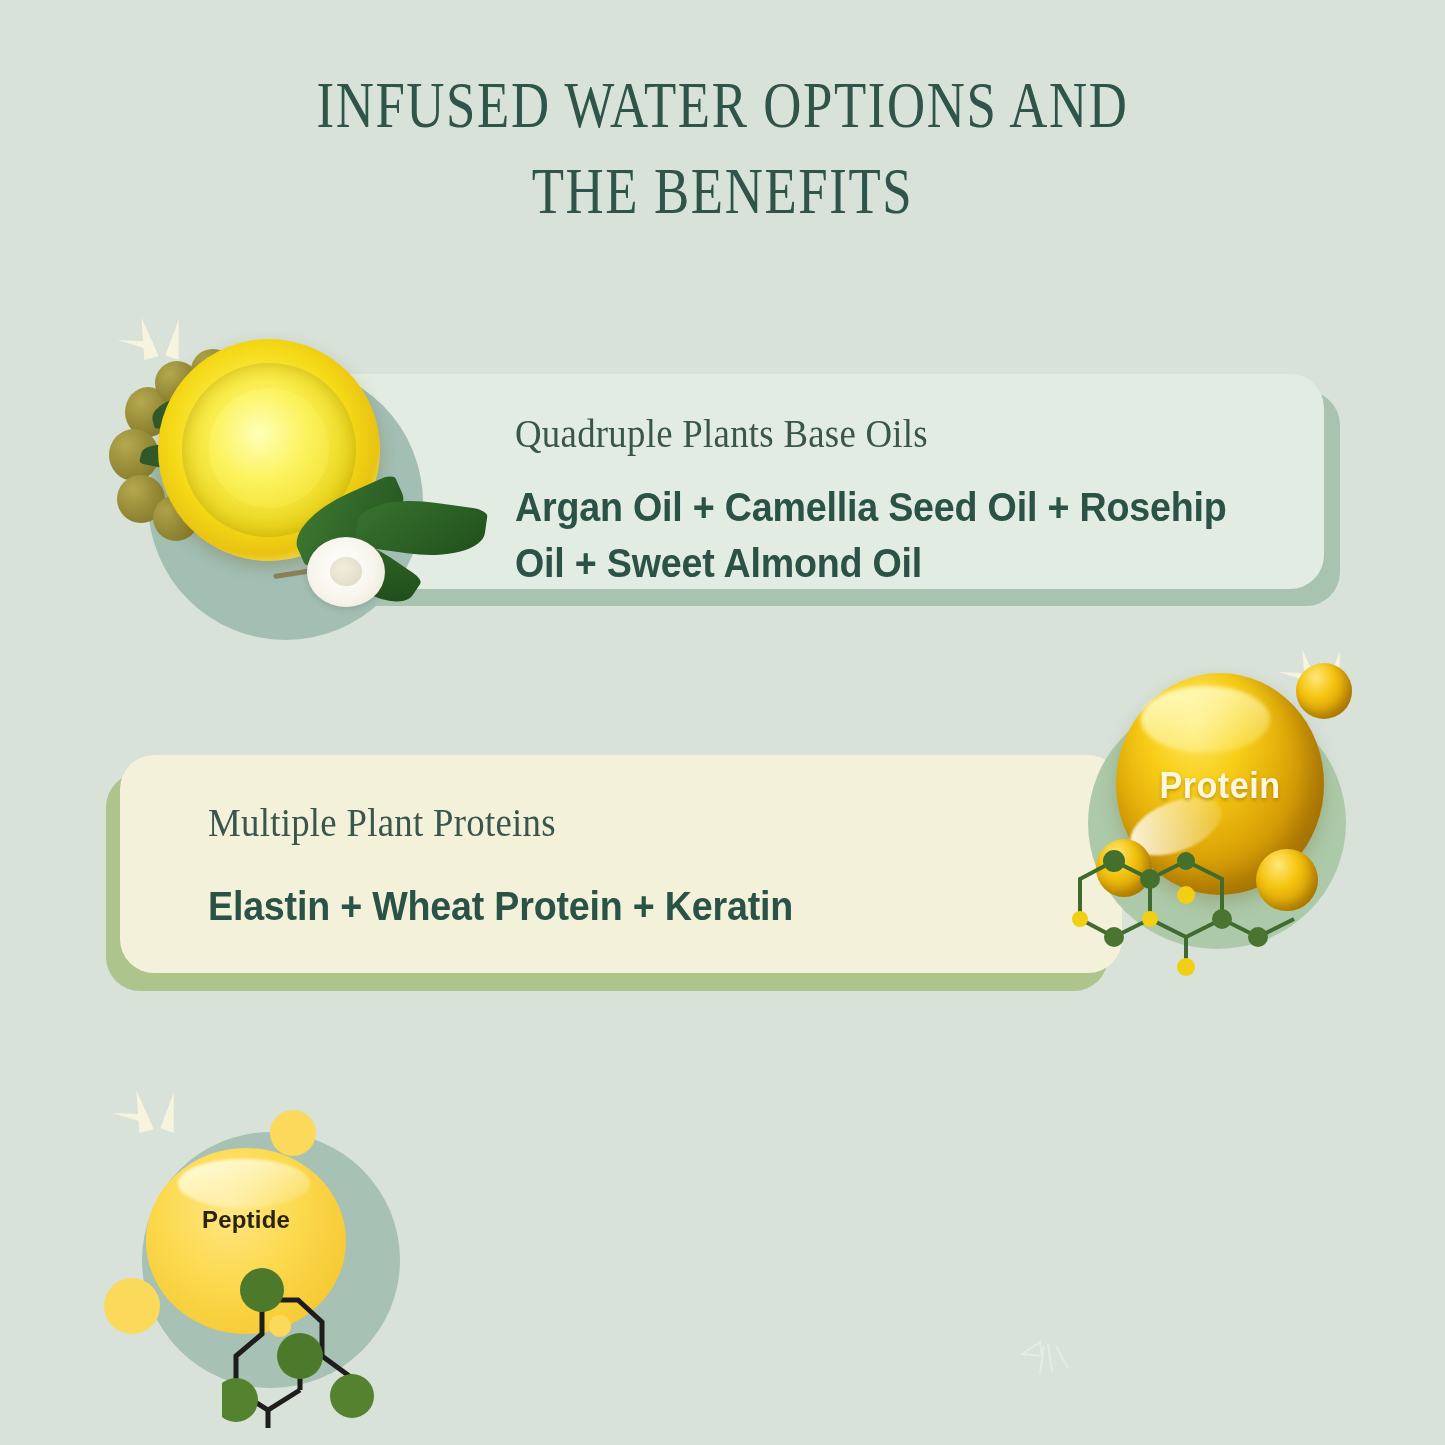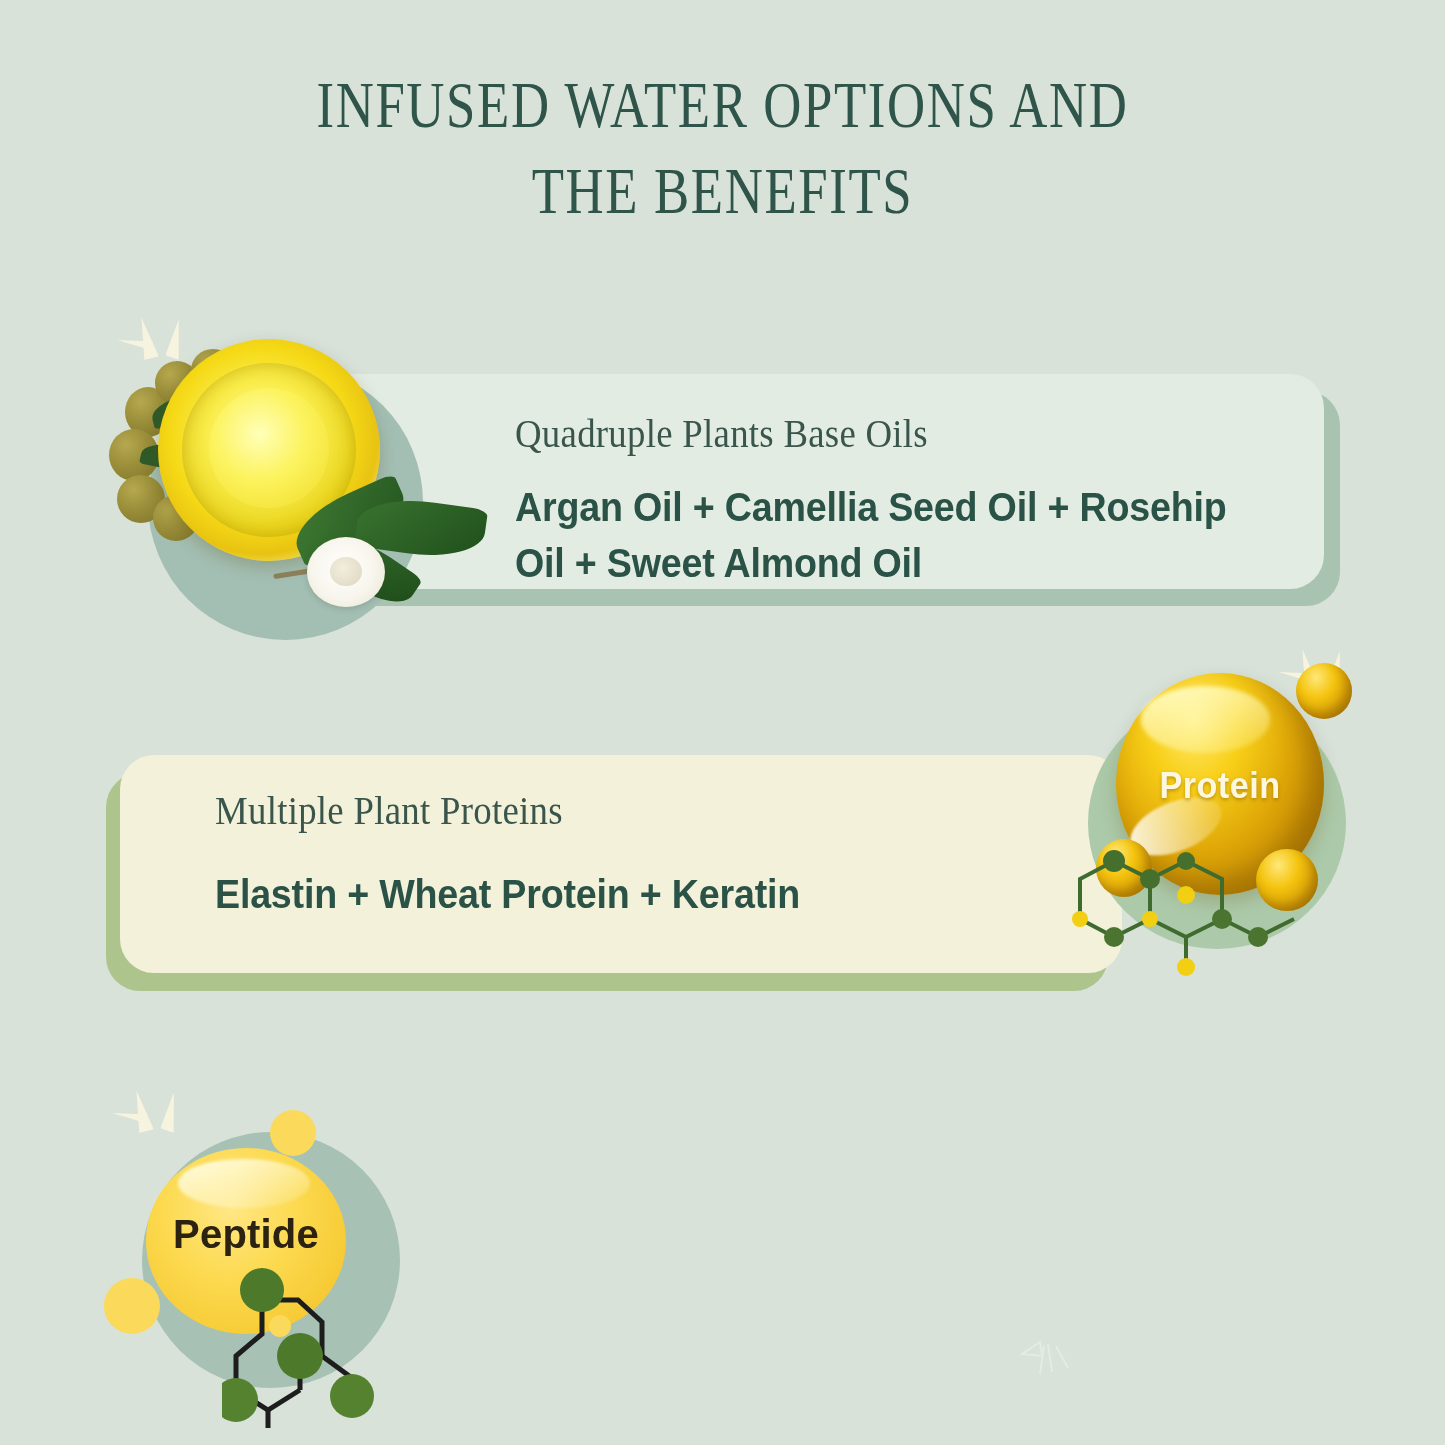--- a/index.html
+++ b/index.html
@@ -66,21 +66,21 @@
   #card1{left:239px;top:374px;width:1085px;height:215px;}
   #card1 .shadow{left:16px;top:17px;width:1085px;height:215px;background:#a9c3b1;}
   #card1 .panel{left:0;top:0;width:1085px;height:215px;background:#e3ece2;}
   #card1 .content{left:276px;top:36px;width:800px;}
   #card1 .eyebrow{margin-bottom:22px;}
 
   
   #card2{left:120px;top:755px;width:1002px;height:218px;}
   #card2 .shadow{left:-14px;top:18px;width:1002px;height:218px;background:#adc58c;}
   #card2 .panel{left:0;top:0;width:1002px;height:218px;background:#f3f1da;}
-  #card2 .content{left:88px;top:32px;width:850px;margin-left:7px;}
+  #card2 .content{left:88px;top:44px;width:850px;}
   #card2 .eyebrow{margin-bottom:32px;}
 
   
   #card3{left:300px;top:1135px;width:1022px;height:248px;}
   #card3 .shadow{left:16px;top:17px;width:1022px;height:248px;background:#a9c3b1;}
   #card3 .panel{left:0;top:0;width:1022px;height:248px;background:#e3ece2;}
   #card3 .content{left:164px;top:30px;width:840px;}
   #card3 .eyebrow{margin-bottom:20px;}
 
   
@@ -174,22 +174,22 @@
   .pep-big{
     position:absolute;left:54px;top:66px;width:200px;height:186px;border-radius:50%;
     background:radial-gradient(ellipse at 42% 32%, #ffe785 0%, #fcd94e 42%, #f6cb36 74%, #edbe2c 100%);
   }
   .pep-big::before{
     content:"";position:absolute;left:16%;top:6%;width:66%;height:26%;border-radius:50%;
     background:linear-gradient(160deg,rgba(255,255,235,.95),rgba(255,245,170,.1));
     filter:blur(1.5px);
   }
   .pep-lbl{
-    position:absolute;left:54px;top:130px;width:200px;text-align:center;
-    font-family:"Liberation Sans", sans-serif;font-weight:bold;font-size:40px;
+    position:absolute;left:54px;top:124px;width:200px;text-align:center;
+    font-family:"Liberation Sans", sans-serif;font-weight:bold;font-size:24px;
     color:#2b2212;letter-spacing:.2px;z-index:4;
   }
   .pep-sm{position:absolute;border-radius:50%;background:#fbd95a;}
   .ps1{left:178px;top:28px;width:46px;height:46px;}
   .ps2{left:12px;top:196px;width:56px;height:56px;}
   .mol3{position:absolute;left:130px;top:178px;width:190px;height:170px;z-index:3;}
 
   
   #spk3{position:absolute;left:1012px;top:1338px;width:72px;height:44px;opacity:.55;}
 </style>

